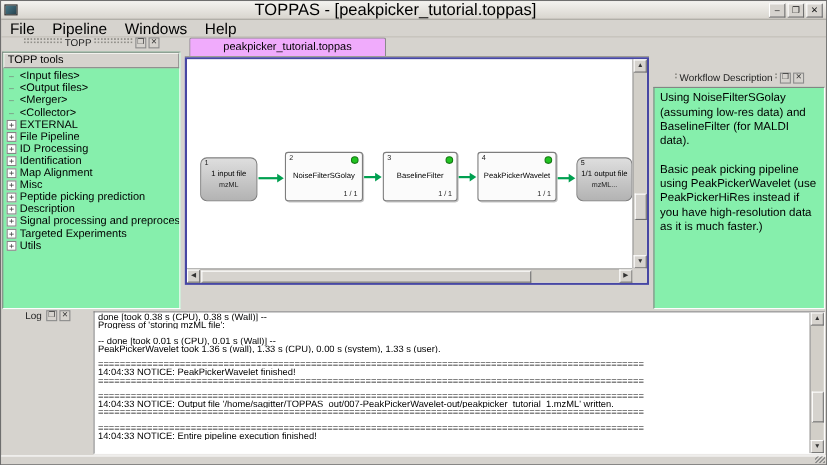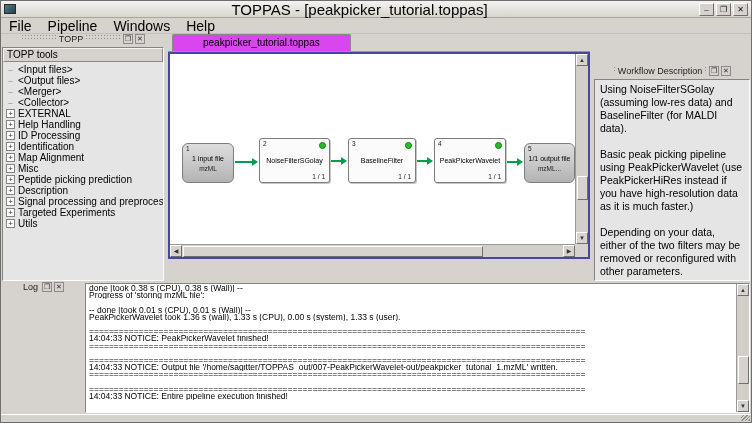--- a/index.html
+++ b/index.html
@@ -21,30 +21,30 @@
 
   .dock { display:flex; flex-direction:column; min-height:0; }
   .dock-title { height:12px; display:flex; align-items:flex-start; gap:2px; padding:0 20px; flex:0 0 auto; }
   .hatch { flex:1; height:6px; background-image:radial-gradient(circle,#92908a 0.9px,transparent 1px); background-size:3px 3px; }
   .dock-label { font-size:9px; color:#222; white-space:nowrap; }
   .dock-btn { width:10px; height:10px; font-size:7px; line-height:8px; text-align:center; border:1px solid #8b8b8b; background:#d6d3ce; color:#333; flex:0 0 auto; }
 
   .left-dock { width:164px; flex:0 0 auto; }
   .right-dock { width:158px; flex:0 0 auto;margin-top:32px; }
 
-  .panel-box { flex:1; min-height:0; margin:1px; border:1px solid; border-color:#848484 #fdfdfd #fdfdfd #848484; background:#e5e5e5; overflow:hidden; display:flex; flex-direction:column; }
+  .panel-box { flex:1; min-height:0; margin:1px; border:1px solid; border-color:#848484 #fdfdfd #fdfdfd #848484; background:#86efac; overflow:hidden; display:flex; flex-direction:column; }
   .list-header { height:14px; flex:0 0 auto; background:#d6d3ce; border:1px solid; border-color:#f5f4f1 #8a8a8a #8a8a8a #f5f4f1; font-size:10px; padding:0 3px; line-height:12px; color:#000; }
   .tree { flex:1; overflow:hidden; padding-top:2px; }
   .tree-row { height:11px; display:flex; align-items:center; font-size:10px; padding-left:3px; color:#000; white-space:nowrap; }
   .expander { width:9px; height:9px; border:1px solid #848484; background:#fff; font-size:8px; line-height:7px; text-align:center; margin-right:3px; color:#333; flex:0 0 auto; }
   .leafdash { width:9px; text-align:center; font-size:8px; color:#777; margin-right:3px; flex:0 0 auto; }
 
   .center { flex:1; min-width:0; display:flex; flex-direction:column; padding:0 3px; }
   .tabbar { height:18px; display:flex; align-items:flex-end; border-bottom:1px solid #989690; padding-left:4px; flex:0 0 auto; }
-  .tab { height:17px; padding:0 30px; background:#d946ef; border:1px solid #8a8a8a; border-bottom:none; border-radius:2px 2px 0 0; font-size:10px; line-height:16px; color:#000; white-space:nowrap; }
+  .tab { height:17px; padding:0 30px; background:#f0abfc; border:1px solid #8a8a8a; border-bottom:none; border-radius:2px 2px 0 0; font-size:10px; line-height:16px; color:#000; white-space:nowrap; }
   .canvas-frame { position:relative; height:207px; border:2px solid #4747a3; background:#fff; flex:0 0 auto; }
   .canvas { position:absolute; left:0; top:0; right:13px; bottom:13px; background:#fff; overflow:hidden; }
   .vscroll { position:absolute; right:0; top:0; bottom:13px; width:13px; background:#d2cfc8; border-left:1px solid #9a9a9a; }
   .hscroll { position:absolute; left:0; bottom:0; right:13px; height:13px; background:#d2cfc8; border-top:1px solid #9a9a9a; }
   .corner { position:absolute; right:0; bottom:0; width:13px; height:13px; background:#d6d3ce; }
   .sb-btn { position:absolute; width:12px; height:12px; background:#d6d3ce; border:1px solid; border-color:#ffffff #6f6f6f #6f6f6f #ffffff; font-size:6px; text-align:center; line-height:10px; color:#333; }
   .sb-thumb { position:absolute; background:#d6d3ce; border:1px solid; border-color:#ffffff #6f6f6f #6f6f6f #ffffff; }
 
   .node { position:absolute; display:flex; flex-direction:column; align-items:center; justify-content:center; }
   .node.tool { background:#fbfbfb; border:1px solid #7d7d7d; border-radius:3px; box-shadow:1px 1px 0 #c4c4c4; }
@@ -119,21 +119,21 @@
             <div class="tree-row">
               <span class="leafdash">–</span>
               <span>&lt;Collector&gt;</span>
             </div>
             <div class="tree-row">
               <span class="expander">+</span>
               <span>EXTERNAL</span>
             </div>
             <div class="tree-row">
               <span class="expander">+</span>
-              <span>Help Handling</span>
+              <span>File Pipeline</span>
             </div>
             <div class="tree-row">
               <span class="expander">+</span>
               <span>ID Processing</span>
             </div>
             <div class="tree-row">
               <span class="expander">+</span>
               <span>Identification</span>
             </div>
             <div class="tree-row">
@@ -230,21 +230,20 @@
         <span class="hatch"></span>
         <span class="dock-label">Workflow Description</span>
         <span class="hatch"></span>
         <span class="dock-btn">❐</span>
         <span class="dock-btn">✕</span>
       </div>
       <div class="panel-box">
         <div class="desc" id="desc">
             <p>Using NoiseFilterSGolay (assuming low-res data) and BaselineFilter (for MALDI data).</p>
             <p>Basic peak picking pipeline using PeakPickerWavelet (use PeakPickerHiRes instead if you have high-resolution data as it is much faster.)</p>
-            <p>Depending on your data, either of the two filters may be removed or reconfigured with other parameters.</p>
           </div>
       </div>
     </div>
 
   </div>
 
   <div class="dock log-dock">
     <div class="dock-title">
       <span class="hatch"></span>
       <span class="dock-label">Log</span>

